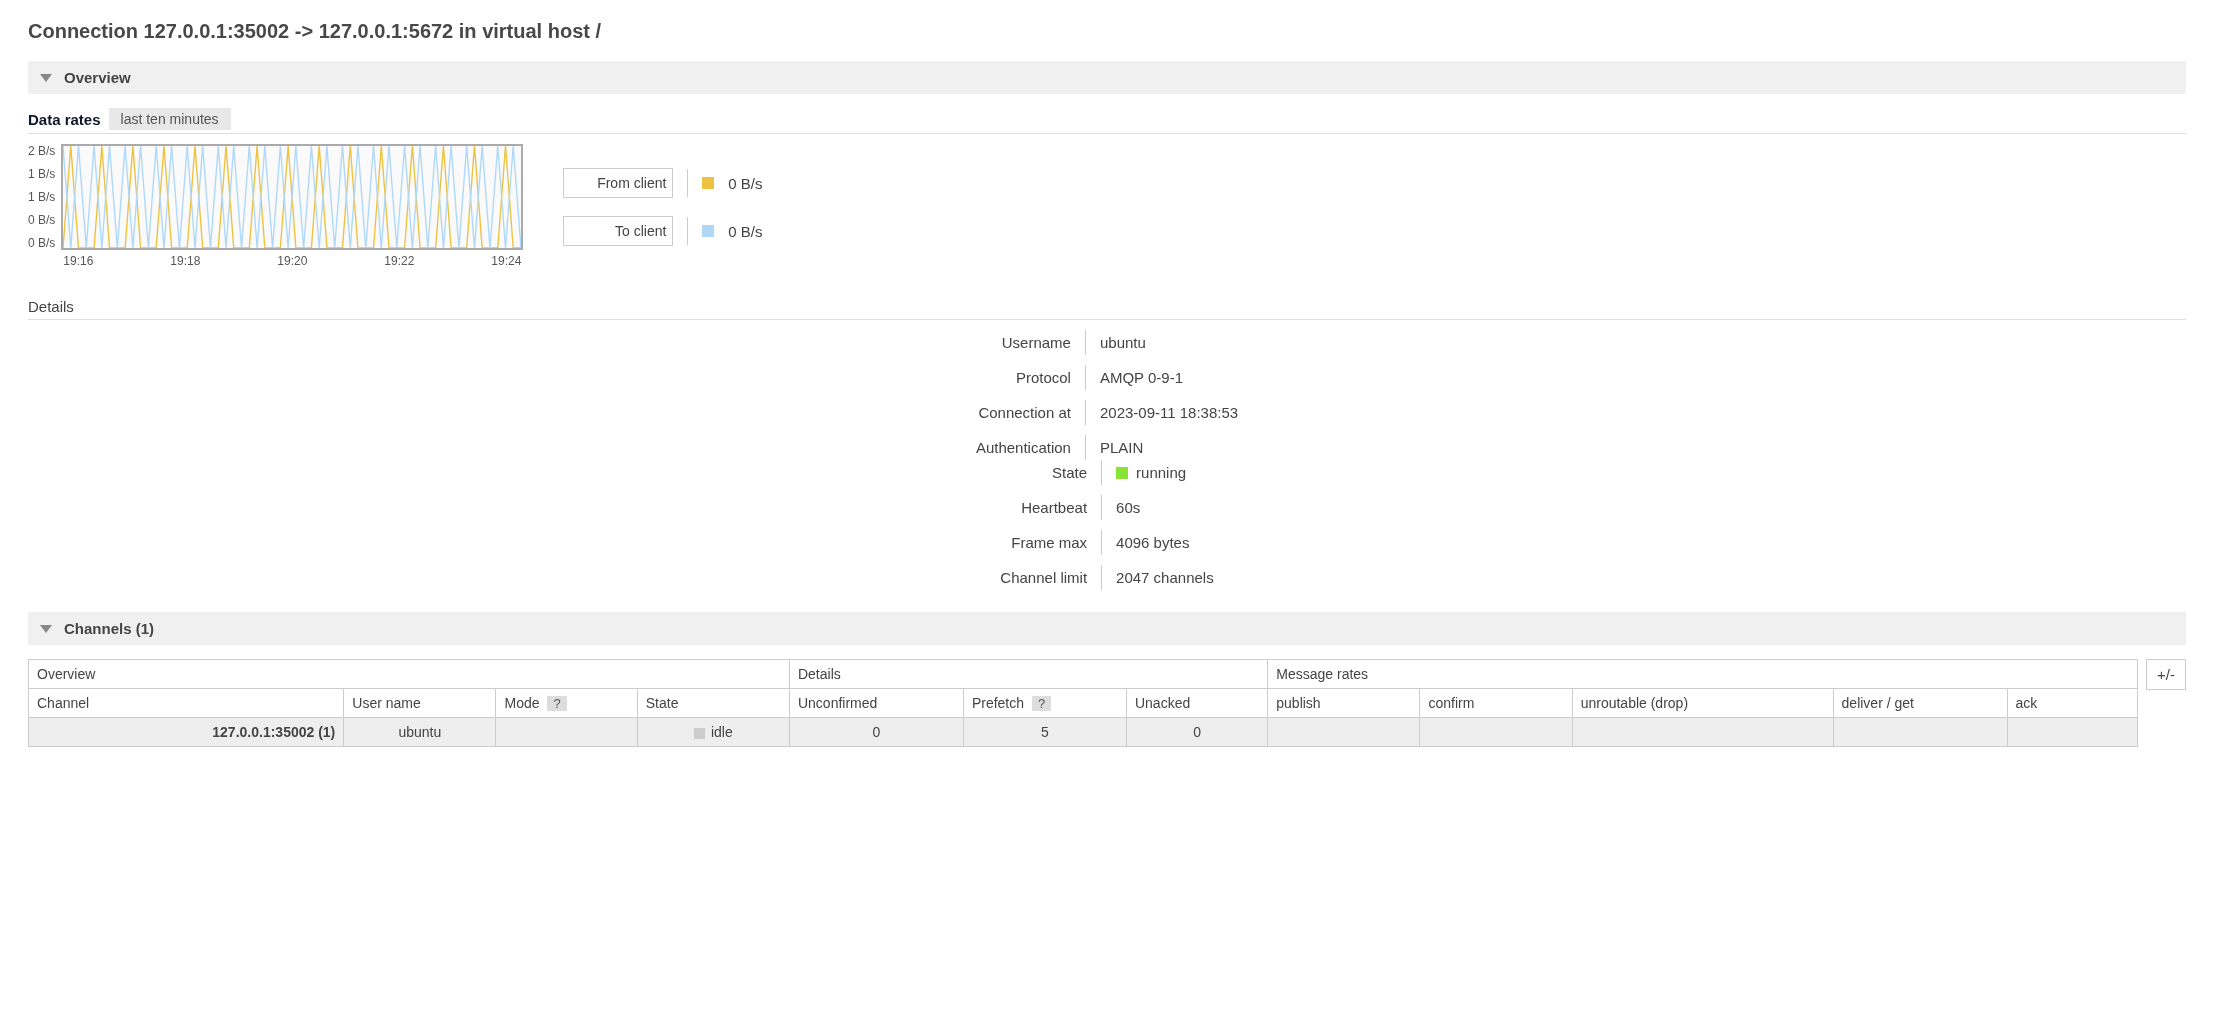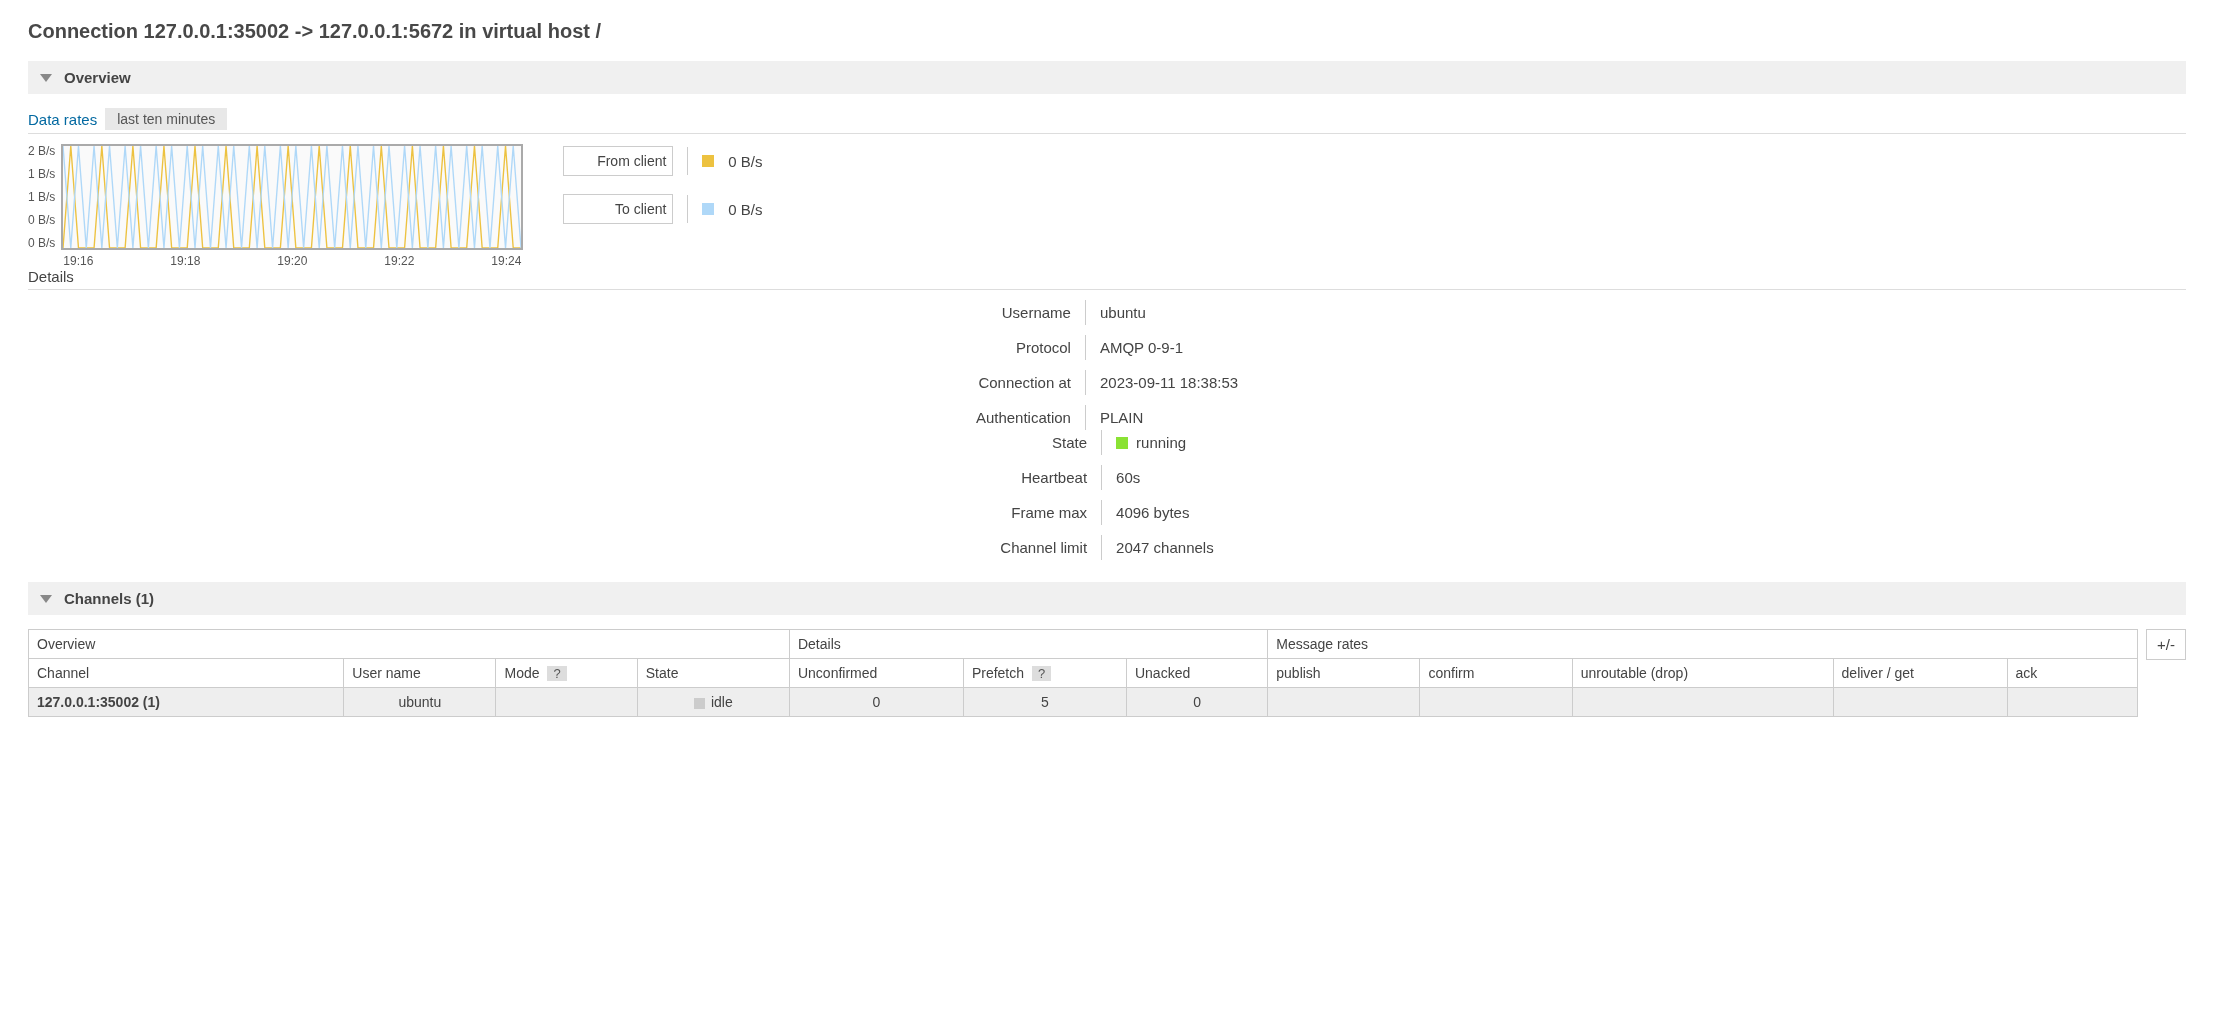--- a/index.html
+++ b/index.html
@@ -39,34 +39,36 @@
   }
   .subhead-row {
     display: flex;
     align-items: center;
     border-bottom: 1px solid #ddd;
     padding-bottom: 3px;
     margin-bottom: 10px;
   }
   .subhead-label {
     font-size: 15px;
-    color: #0369a1;
+    color: #0f172a;
     margin-right: 8px;
+    font-weight: bold;
   }
   .subhead-select {
     background: #e8e8e8;
     padding: 3px 12px;
     font-size: 14px;
     color: #555;
   }
   
   .chart-row {
     display: flex;
-    align-items: flex-start;
+    align-items: center;
     gap: 40px;
+    margin-bottom: 30px;
   }
   .chart-wrap {
     display: flex;
   }
   .yaxis {
     display: flex;
     flex-direction: column;
     justify-content: space-between;
     align-items: flex-end;
     font-size: 12px;
@@ -170,21 +172,21 @@
     padding: 6px 8px;
     font-size: 14px;
     color: #444;
     text-align: left;
     white-space: nowrap;
   }
   table.chtable th.grouper { background: #fff; font-weight: normal; }
   table.chtable th.sub { background: #fff; font-weight: normal; font-size: 14px; }
   table.chtable tbody tr { background: #eee; }
   table.chtable tbody td { text-align: center; }
-  table.chtable tbody td.left { text-align: left; font-weight: bold; }
+  table.chtable tbody td.left { text-align: right; font-weight: bold; }
   .help-q {
     display: inline-block;
     background: #ddd;
     padding: 0 6px;
     font-size: 13px;
     color: #555;
     margin-left: 4px;
   }
   .state-idle-dot {
     display: inline-block;

